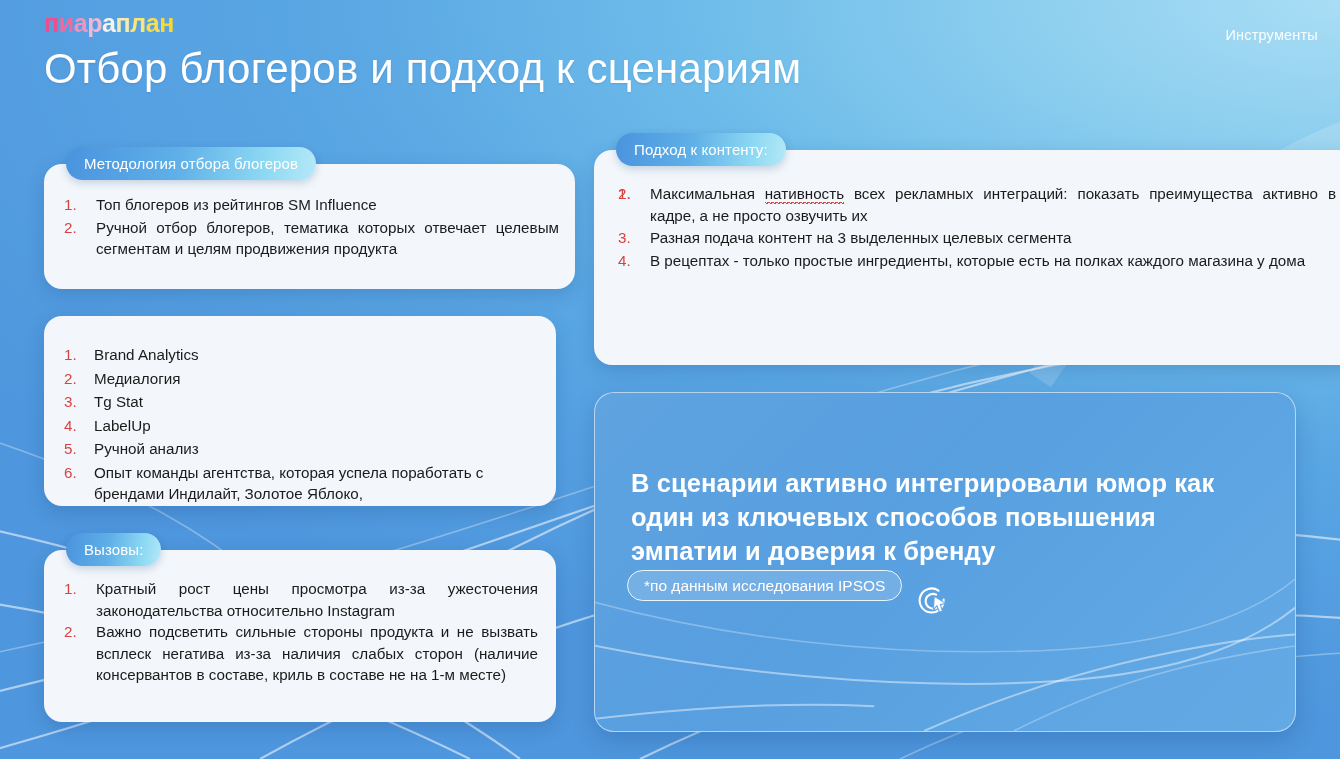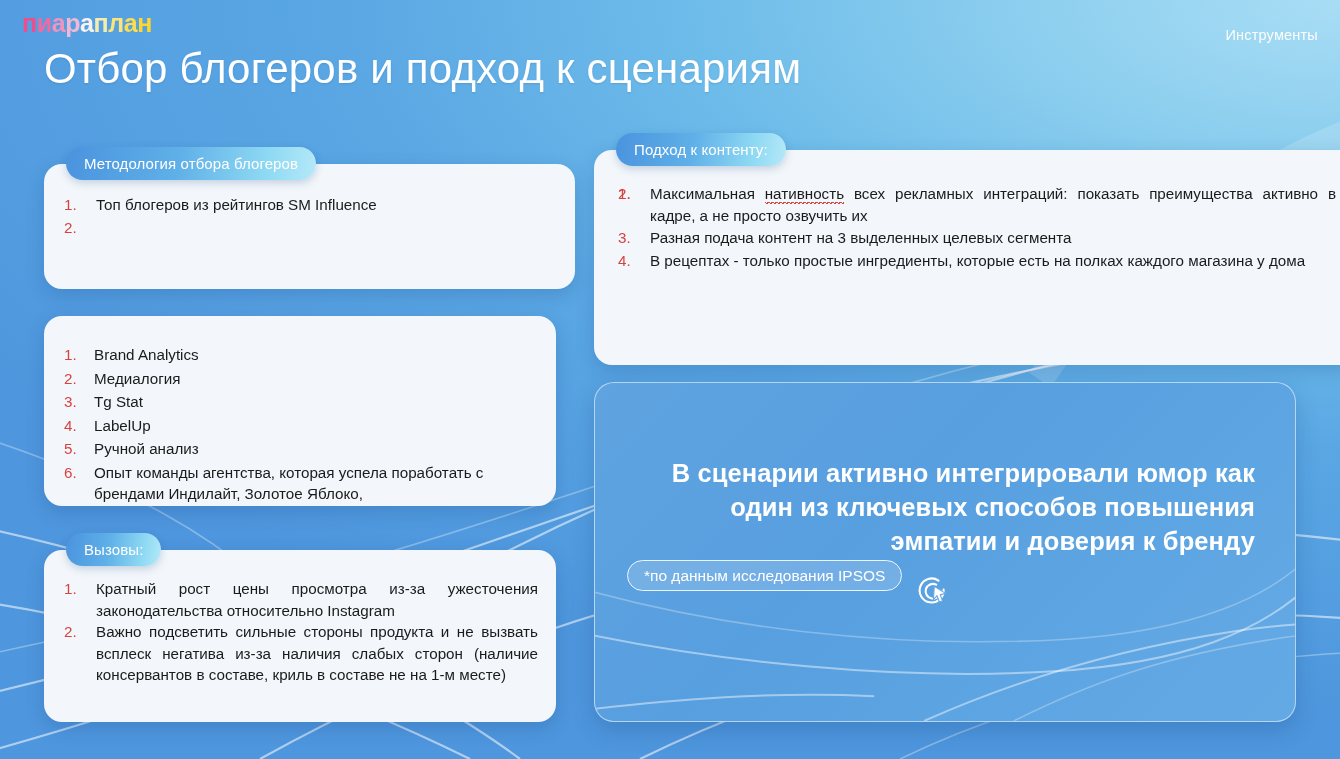--- a/index.html
+++ b/index.html
@@ -16,21 +16,21 @@
     height:759px;
     overflow:hidden;
     background:
       radial-gradient(120% 95% at 100% 0%, #a9ddf5 0%, #8fd0ef 18%, #6ebcea 40%, #5aa7e4 62%, #4e96dd 100%),
       linear-gradient(115deg,#4f93da 0%, #5aa3e2 45%, #79c4ec 75%, #a7dcf4 100%);
   }
   #bg-curves{ position:absolute; inset:0; width:100%; height:100%; pointer-events:none; }
 
   
   .logo{
-    position:absolute; left:22px; top:11px;
+    position:absolute; left:44px; top:11px;
     font-size:25px; font-weight:700; letter-spacing:-0.4px;
     line-height:1;
     white-space:nowrap;
   }
   .logo span{ display:inline; }
 
   .top-right{
     position:absolute; right:22px; top:27px;
     color:#ffffff; font-size:14.5px; opacity:.97;
     letter-spacing:.2px;
@@ -116,27 +116,26 @@
         #d8423f 2px,#d8423f 3px,transparent 3px,transparent 4px);
     background-repeat:repeat-x;
     background-size:4px 2px;
     background-position:0 100%;
     padding-bottom:2px;
   }
 
   
   #card-highlight{
     position:absolute;
-    left:594px; top:382px; width:702px; height:340px;
+    left:594px; top:392px; width:702px; height:340px;
     border-radius:20px;
     background:linear-gradient(135deg,#5fa3e0 0%, #589fe0 40%, #63aae5 100%);
     border:1px solid rgba(255,255,255,.55);
     box-shadow:0 8px 22px rgba(25,70,130,.25);
     overflow:hidden;
-    text-align:right;
   }
   #card-highlight .hl-curves{ position:absolute; inset:0; width:100%; height:100%; }
   .hl-text{
     position:absolute; left:36px; top:74px; right:40px;
     color:#ffffff;
     font-size:25.5px;
     font-weight:700;
     line-height:1.33;
     letter-spacing:.1px;
   }
@@ -190,20 +189,21 @@
   <section class="card" id="card-method">
     <div class="pill">Методология отбора блогеров</div>
     <div class="card-body">
       <ol class="num just">
         <li>
           <span class="n">1.</span>
           <span>Топ блогеров из рейтингов SM Influence</span>
         </li>
         <li>
           <span class="n">2.</span>
+          <span>Ручной отбор блогеров, тематика которых отвечает целевым сегментам и целям продвижения продукта</span>
         </li>
       </ol>
     </div>
   </section>
 
   <section class="card" id="card-tools">
     <div class="card-body">
       <ol class="num">
         <li>
           <span class="n">1.</span>

